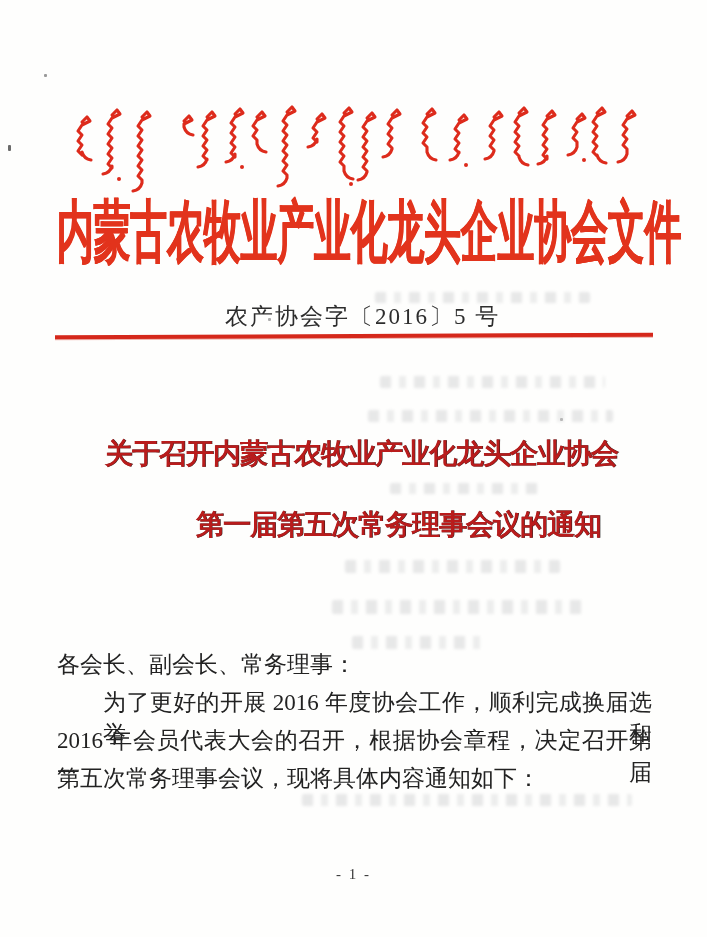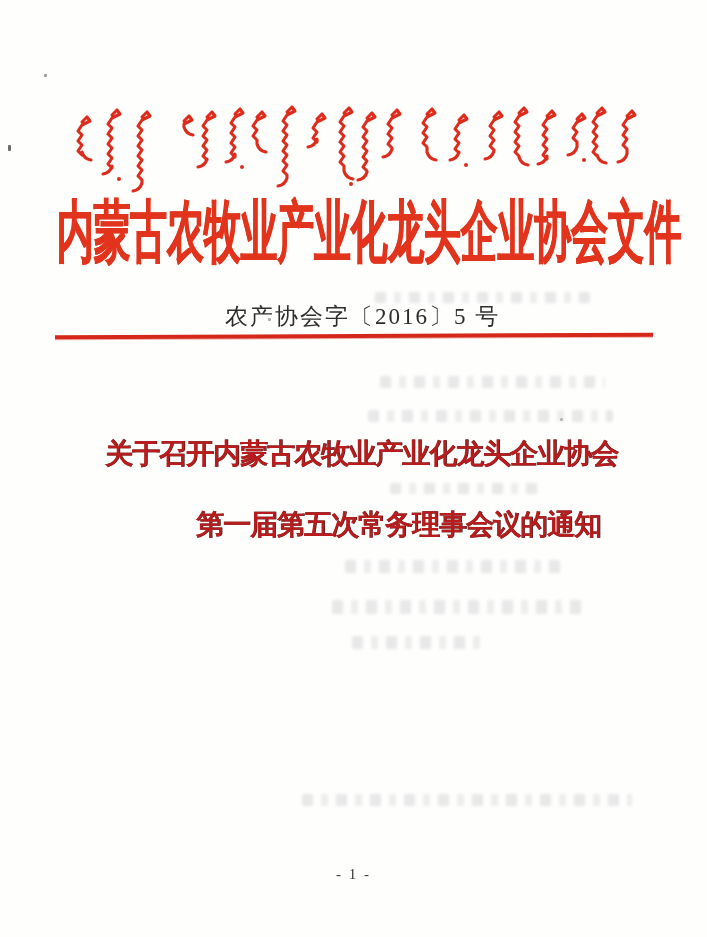--- a/index.html
+++ b/index.html
@@ -111,20 +111,26 @@
 
   <div class="org-title">内蒙古农牧业产业化龙头企业协会文件</div>
 
   <div class="doc-number">农产协会字〔2016〕5 号</div>
 
   <div class="red-rule"></div>
 
   <div class="title-line l1">关于召开内蒙古农牧业产业化龙头企业协会</div>
   <div class="title-line l2">第一届第五次常务理事会议的通知</div>
 
+  <div class="body-block">
+    <div class="body-line">各会长、副会长、常务理事：</div>
+    <div class="body-line just indent">为了更好的开展 2016 年度协会工作，顺利完成换届选举和</div>
+    <div class="body-line just">2016 年会员代表大会的召开，根据协会章程，决定召开第一届</div>
+    <div class="body-line">第五次常务理事会议，现将具体内容通知如下：</div>
+  </div>
 
   <div class="page-number">- 1 -</div>
 
   <div class="ghost" style="left:375px;top:292px;width:215px;height:11px;"></div>
   <div class="ghost" style="left:380px;top:376px;width:225px;height:12px;"></div>
   <div class="ghost" style="left:368px;top:410px;width:245px;height:12px;"></div>
   <div class="ghost" style="left:390px;top:483px;width:155px;height:11px;"></div>
   <div class="ghost" style="left:345px;top:560px;width:215px;height:13px;"></div>
   <div class="ghost" style="left:332px;top:600px;width:250px;height:14px;"></div>
   <div class="ghost" style="left:352px;top:636px;width:135px;height:13px;"></div>

